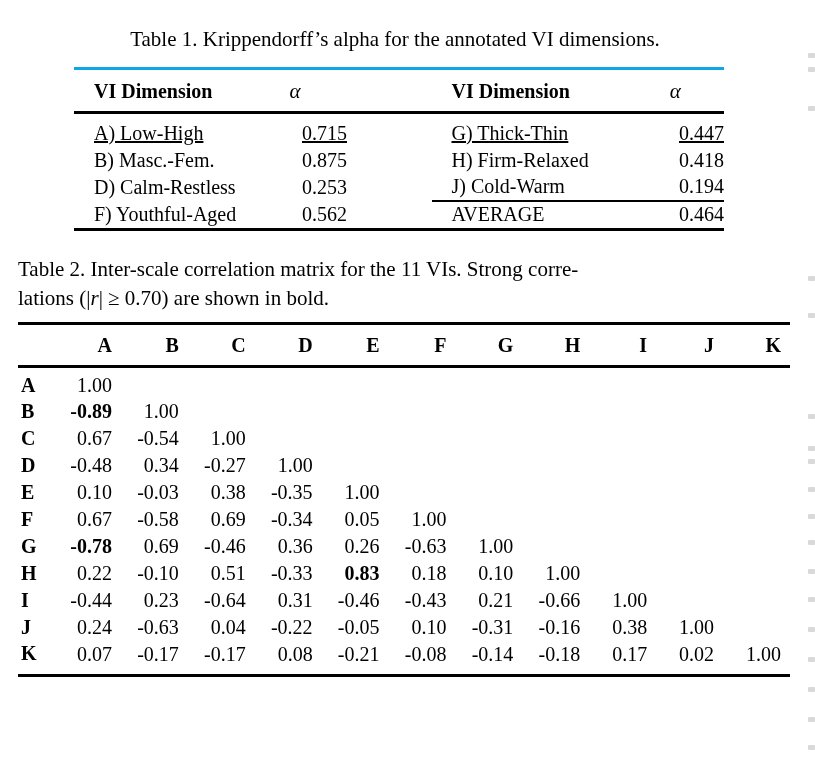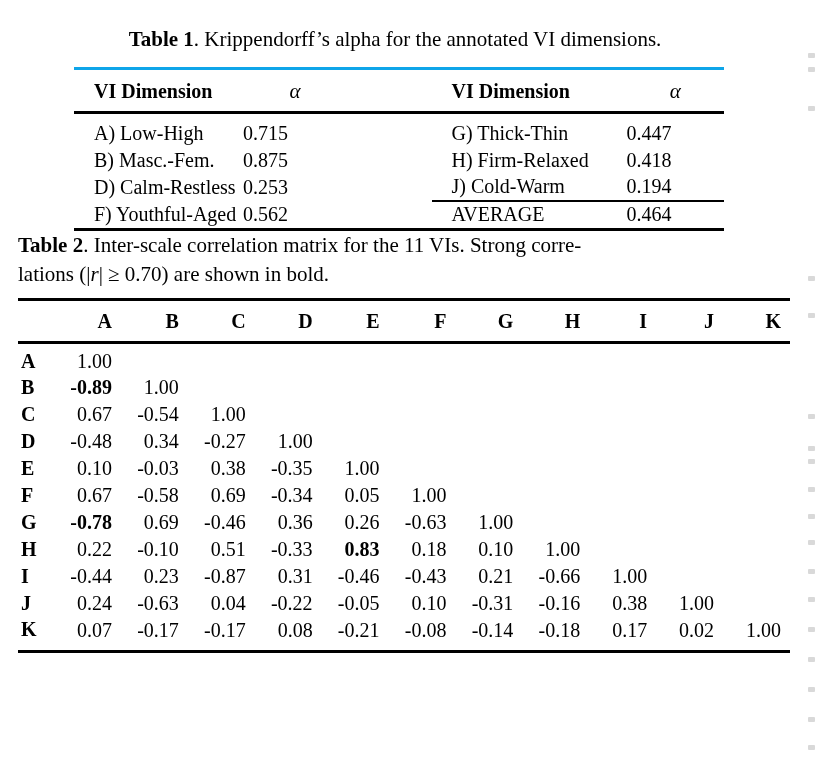--- a/index.html
+++ b/index.html
@@ -12,21 +12,21 @@
   .page { position: relative; width: 815px; height: 764px; }
 
   
   .t1-caption {
     margin-top: 26px;
     width: 790px;
     text-align: center;
     font-size: 21px;
     line-height: 26px;
   }
-  .cap-label { font-weight: bold; }
+  .cap-label { font-weight: normal; }
   .t1-wrap {
     width: 650px;
     margin-left: 74px;
     margin-top: 15px;
     border-top: 3px solid #0ea5e9;
     border-bottom: 3px solid #000;
   }
   table { border-collapse: collapse; }
   .t1 { width: 100%; font-size: 20px; }
   .t1 col.c-dim1 { width: 26%; }
@@ -37,27 +37,28 @@
   .t1 thead th {
     font-weight: bold;
     text-align: left;
     padding: 9px 0 7px 0;
     border-bottom: 3px solid #000;
   }
   .t1 thead th.h-dim { padding-left: 20px; }
   .t1 thead th.h-alpha { text-align: center; font-weight: normal; font-style: italic; font-size: 21px; }
   .t1 td { padding: 1.5px 0; height: 27px; }
   .t1 td.dim { text-align: left; padding-left: 20px; }
-  .t1 td.val { text-align: left; }
-  .t1 tbody tr:first-child td { padding-top: 8px; }
+  .t1 td.val { text-align: right; }
+  .t1 tbody tr:first-child td { padding-top: 8px; text-decoration: underline; }
   .t1 tbody tr:last-child td { padding-bottom: 1px; }
   .t1 td.cline { border-top: 2px solid #000; }
 
   
   .t2-caption {
+    margin-top: 24px;
     margin-left: 18px;
     width: 776px;
     font-size: 21px;
     line-height: 29px;
     text-align: left;
   }
   .math-var { font-style: italic; }
   .t2-wrap {
     width: 772px;
     margin-left: 18px;
@@ -308,21 +309,21 @@
             <td>0.10</td>
             <td>1.00</td>
             <td></td>
             <td></td>
             <td></td>
           </tr>
           <tr>
             <th>I</th>
             <td>-0.44</td>
             <td>0.23</td>
-            <td>-0.87</td>
+            <td>-0.64</td>
             <td>0.31</td>
             <td>-0.46</td>
             <td>-0.43</td>
             <td>0.21</td>
             <td>-0.66</td>
             <td>1.00</td>
             <td></td>
             <td></td>
           </tr>
           <tr>

